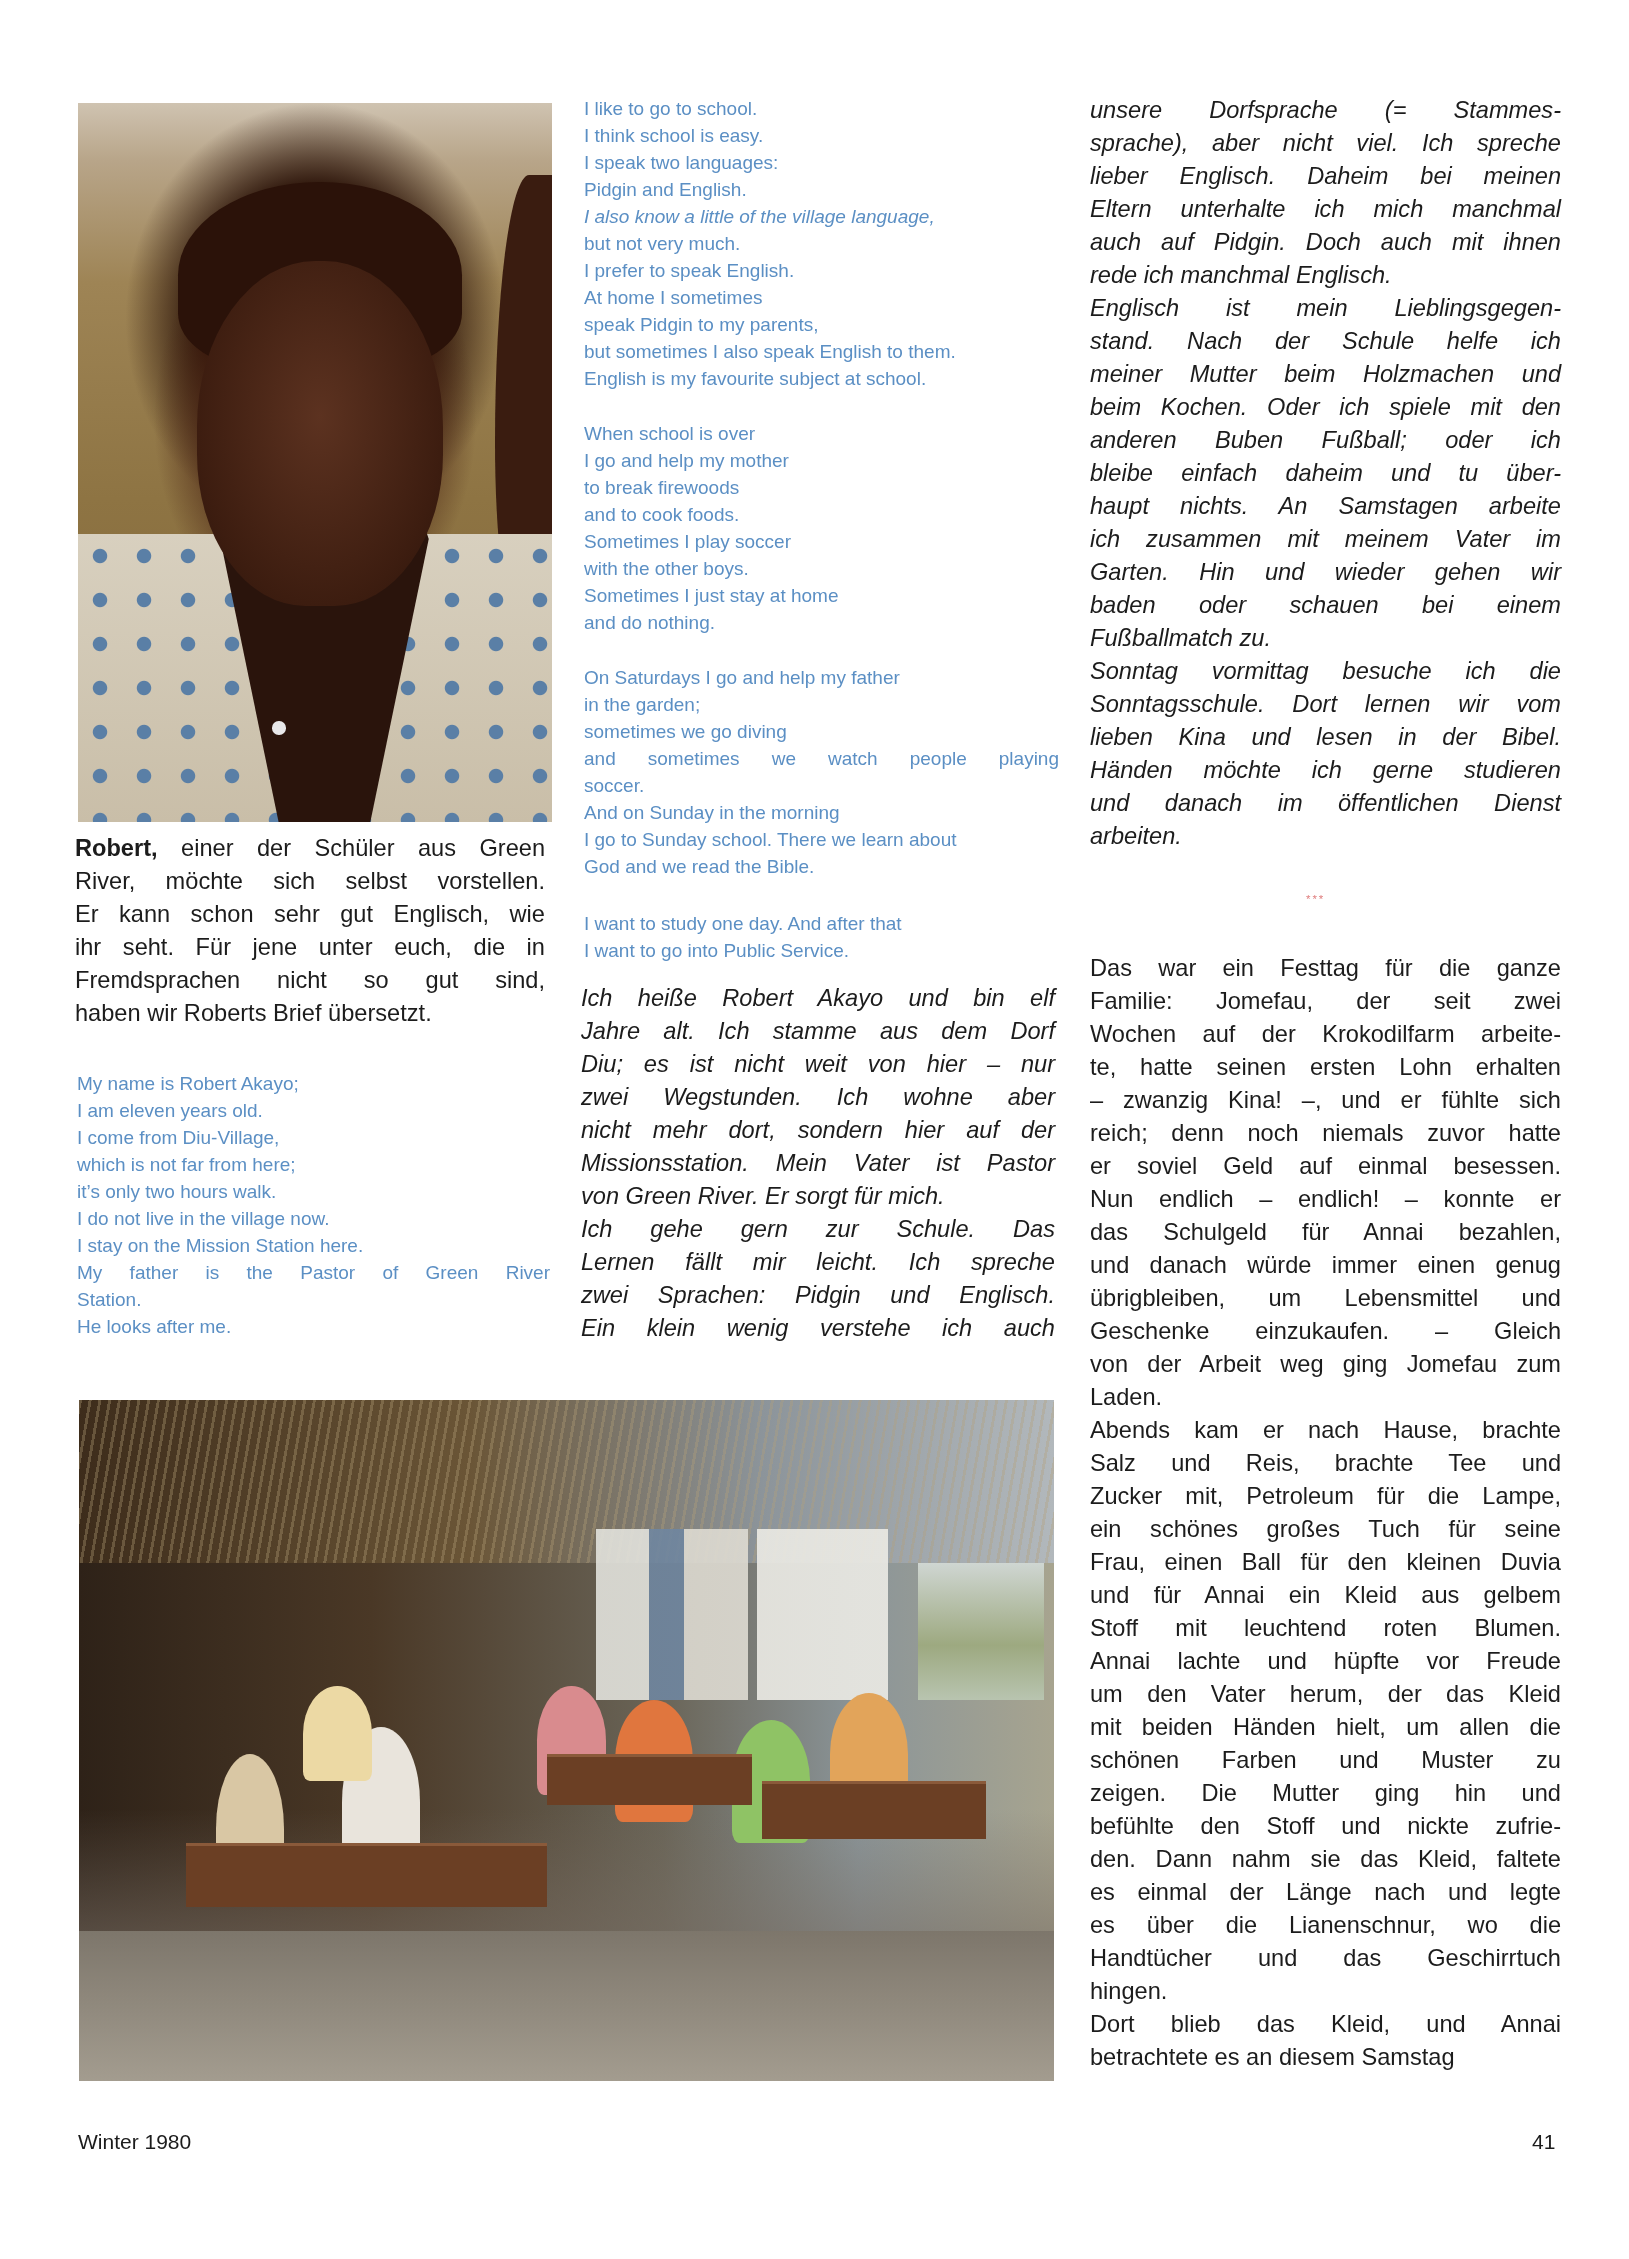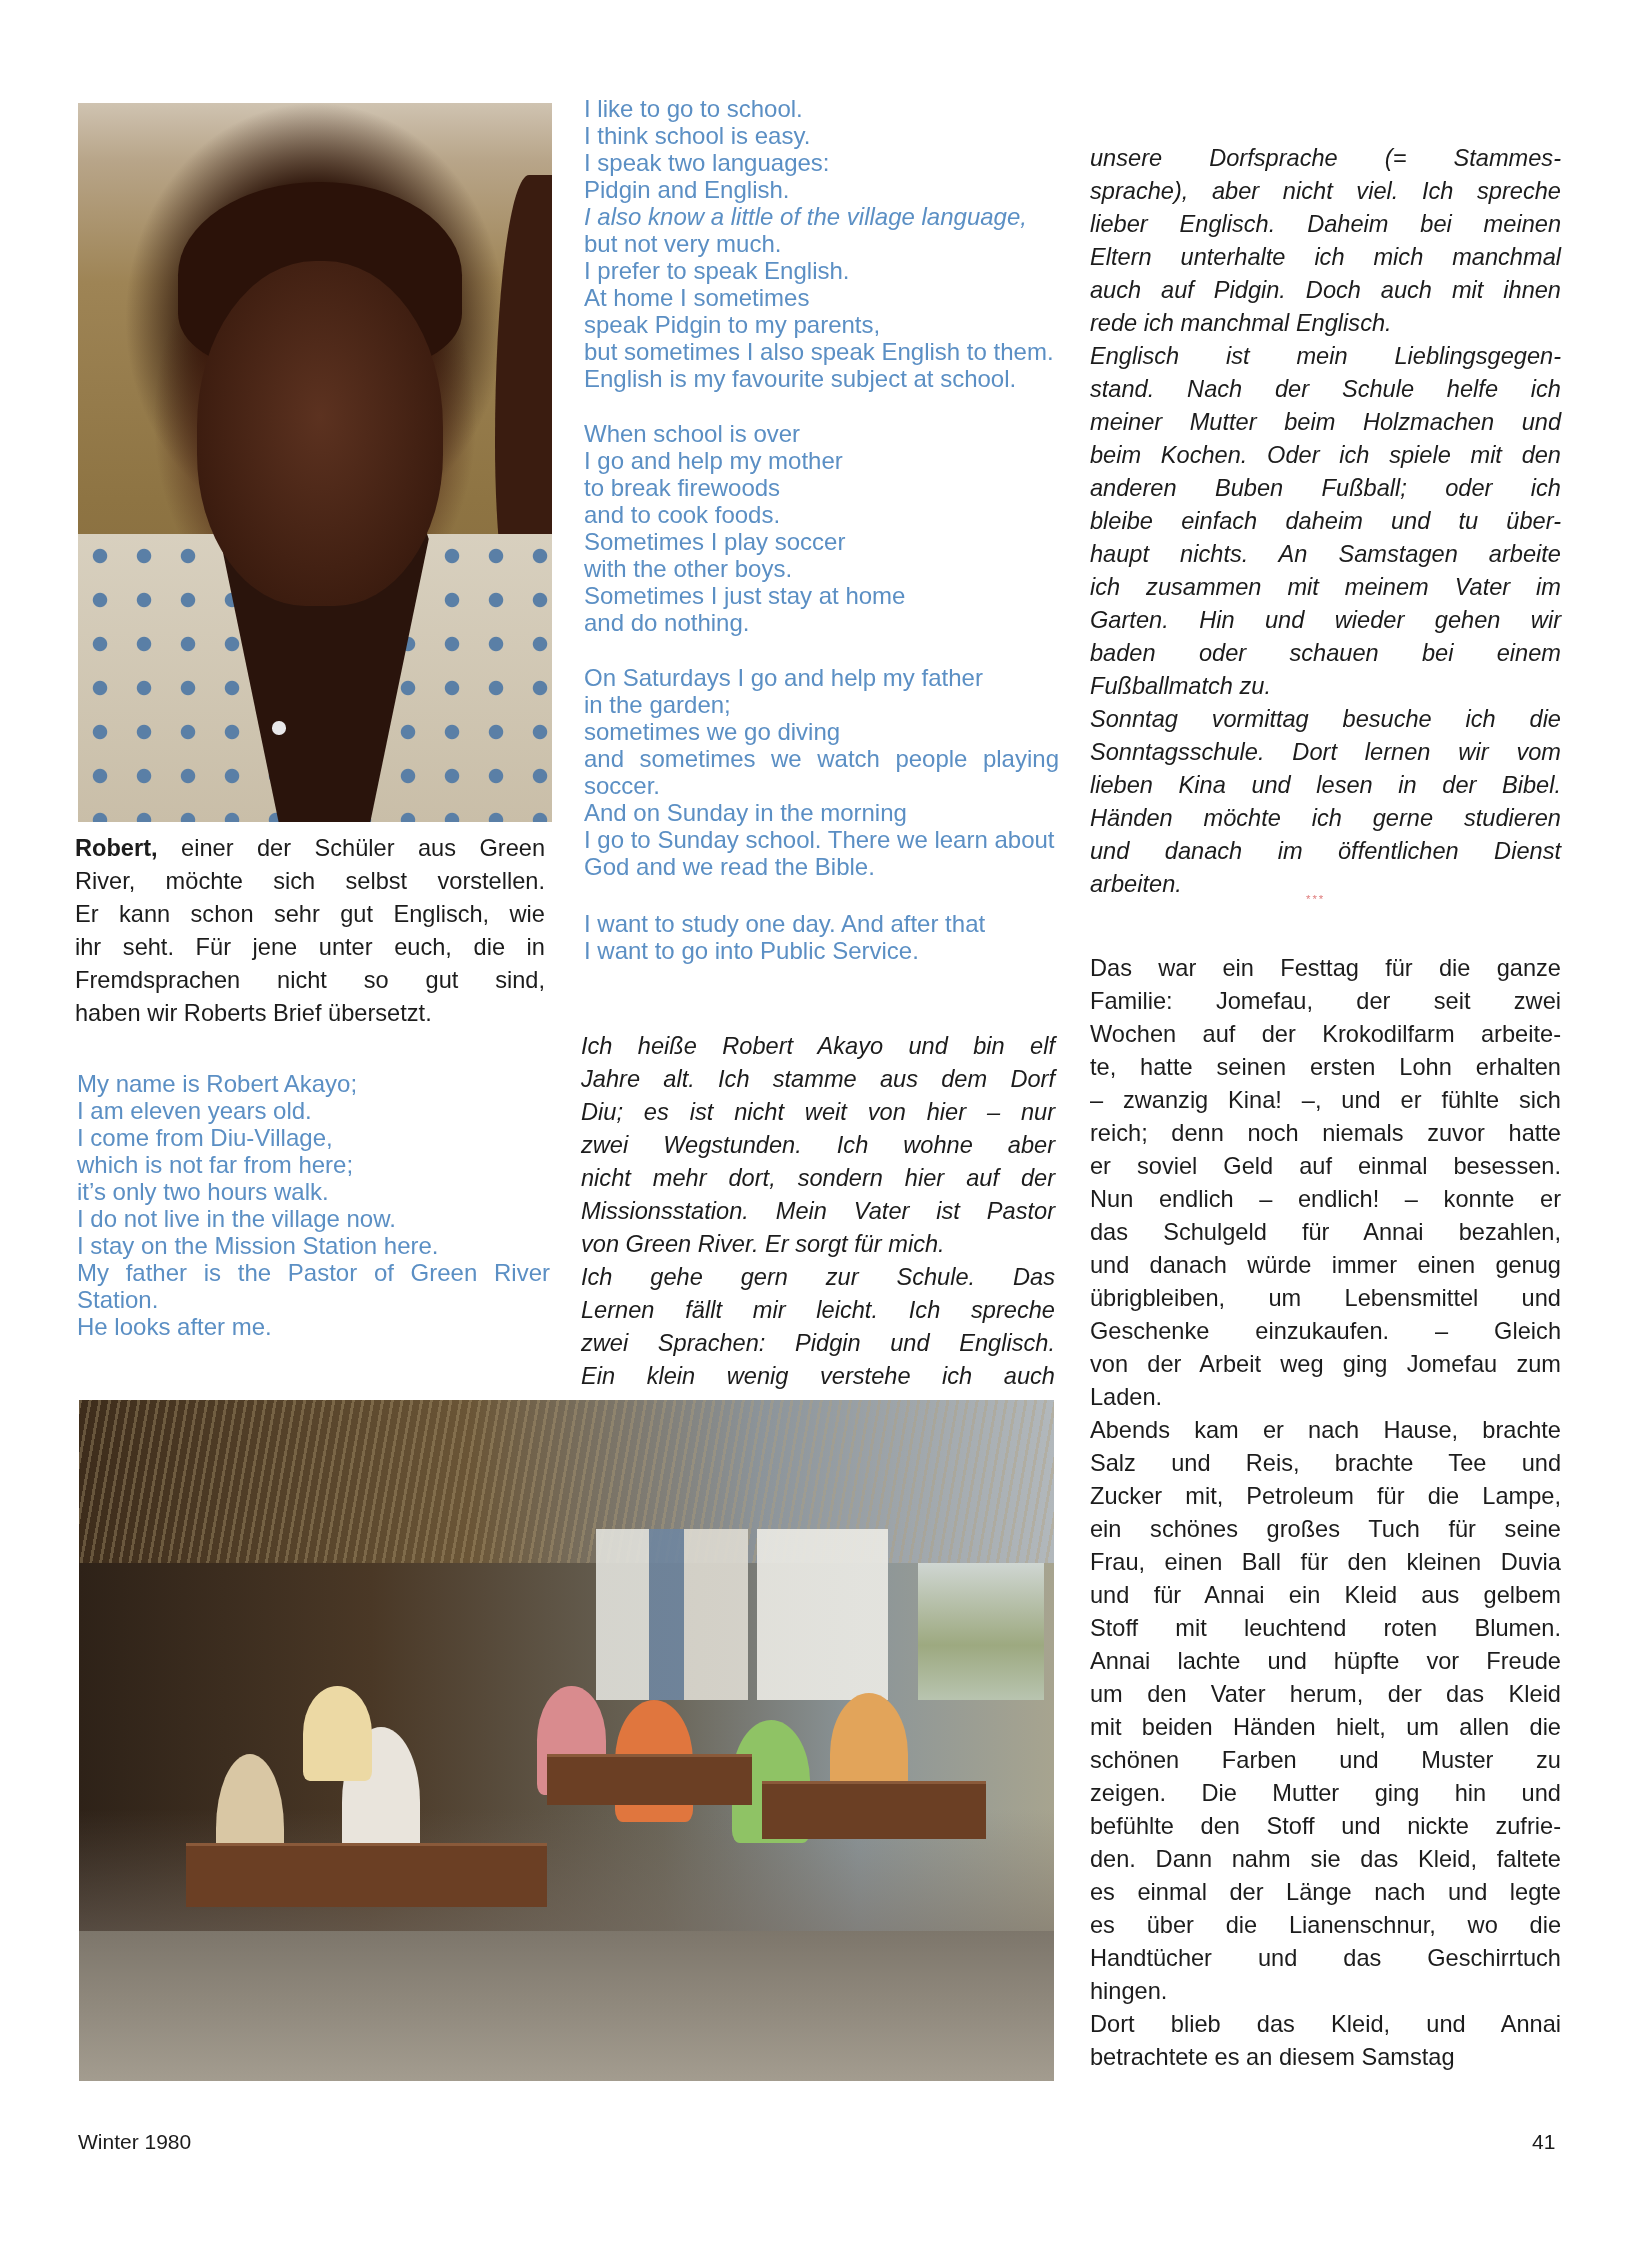--- a/index.html
+++ b/index.html
@@ -86,31 +86,31 @@
     position: absolute; font-size: 23.6px; line-height: 33px;
     text-align: justify; text-align-last: left; hyphens: manual;
   }
   .col-text .line { display: block; text-align: justify; text-align-last: justify; white-space: nowrap; }
   .col-text .line.last { text-align-last: left; }
 
   .intro { left: 75px; top: 832px; width: 470px; }
   .intro .lead { font-weight: bold; }
 
   .blue {
-    position: absolute; color: #5b8fc4; font-size: 24px; line-height: 27px;
+    position: absolute; color: #5b8fc4; font-size: 19px; line-height: 27px;
   }
   .blue .line { display: block; white-space: nowrap; }
   .blue .line.just { text-align: justify; text-align-last: justify; }
   .blue-left { left: 77px; top: 1070px; width: 473px; }
   .blue-mid-1 { left: 584px; top: 95px; width: 475px; }
   .blue-mid-2 { left: 584px; top: 420px; width: 475px; }
   .blue-mid-3 { left: 584px; top: 664px; width: 475px; }
   .blue-mid-4 { left: 584px; top: 910px; width: 475px; }
 
-  .italic { font-style: italic; margin-top: 48px; }
+  .italic { font-style: italic; }
   .german-mid { left: 581px; top: 982px; width: 474px; }
   .german-right-1 { left: 1090px; top: 94px; width: 471px; }
   .german-right-2 { left: 1090px; top: 952px; width: 471px; }
 
   .stars {
     position: absolute; left: 1306px; top: 893px; color: #e07f7f;
     font-size: 11.5px; letter-spacing: 1.9px;
   }
 
   .footer-left {

